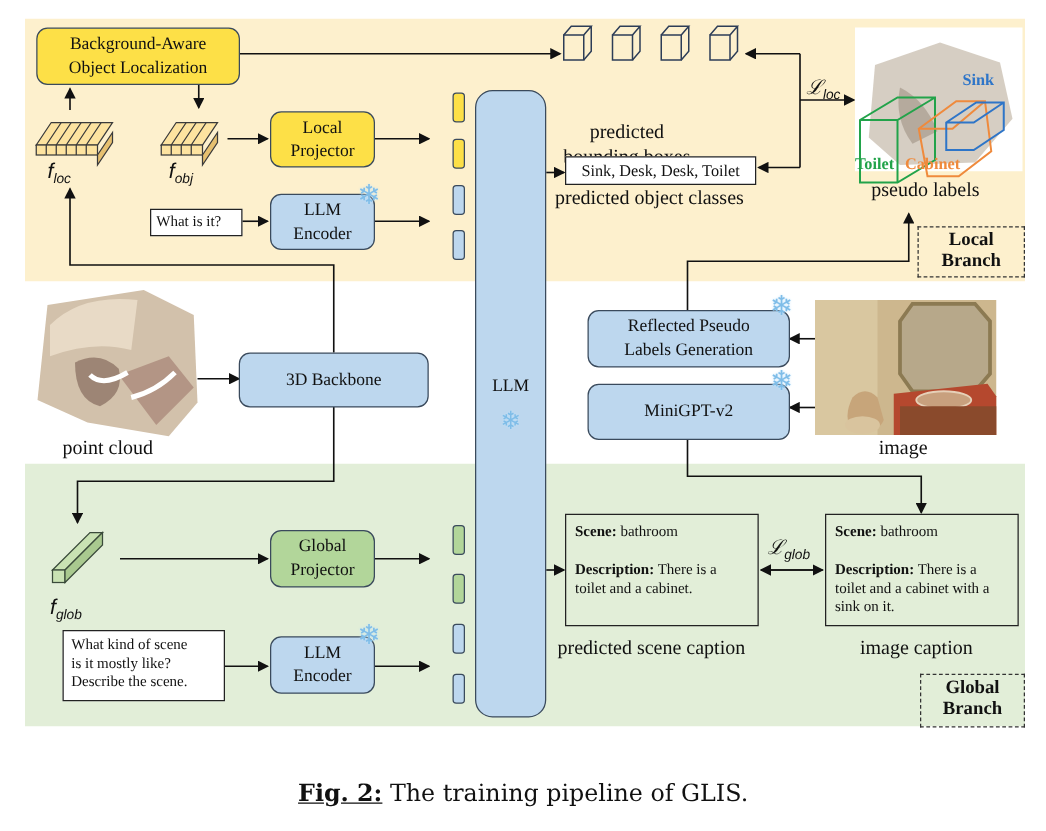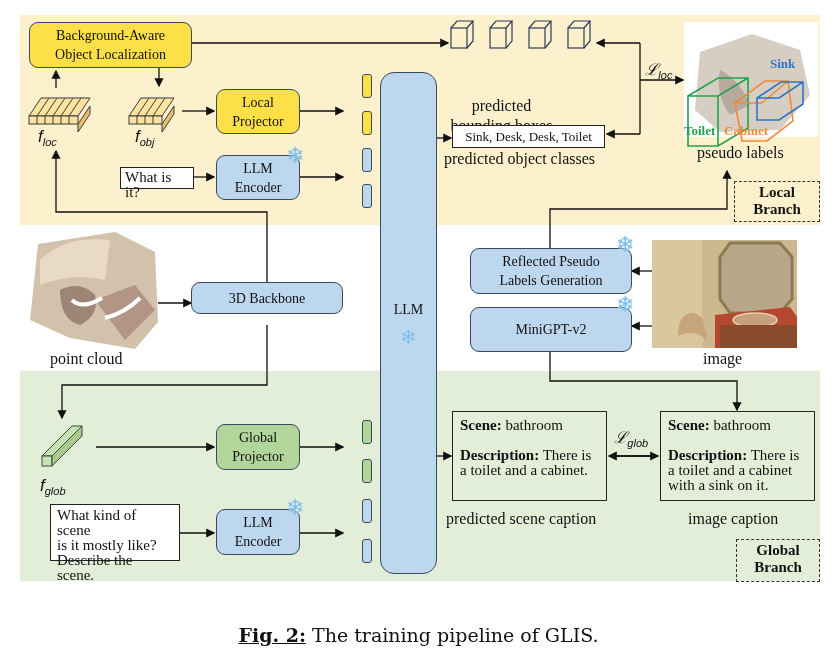--- a/index.html
+++ b/index.html
@@ -8,21 +8,21 @@
   .abs { position: absolute; }
   .region-local { left: 20px; top: 15px; width: 800px; height: 210px; background: #fdf0cd; }
   .region-global { left: 20px; top: 371px; width: 800px; height: 210px; background: #e2eed8; }
   .box { position: absolute; border: 1.3px solid #3a4a5c; border-radius: 9px; box-sizing: border-box;
          display: flex; align-items: center; justify-content: center; text-align: center;
          font-size: 14px; line-height: 19px; }
   .yellow { background: #fde047; }
   .blue { background: #bdd7ee; }
   .green { background: #b2d69a; }
   .plain { position: absolute; border: 1.2px solid #222; background: #fff; box-sizing: border-box;
-           font-size: 15px; line-height: 15px; padding: 3px 6px; }
+           font-size: 12px; line-height: 15px; padding: 3px 6px; }
   .plain-g { background: #e2eed8; }
   .label { position: absolute; font-size: 16px; text-align: center; white-space: nowrap; }
   .math { font-family: Liberation Sans, sans-serif; font-style: italic; }
   .token { position: absolute; width: 10px; height: 24px; border: 1.2px solid #3a4a5c;
            border-radius: 3px; box-sizing: border-box; }
   .branch { position: absolute; border: 1.5px dashed #333; box-sizing: border-box;
             font-weight: bold; font-size: 15px; text-align: center; line-height: 17px; padding-top: 2px; }
   .snow { position: absolute; font-size: 22px; color: #7fbde8; line-height: 1; text-shadow: 0 0 2px #bfe2fa; }
   .caption { position: absolute; left: 0; width: 837px; top: 624px; text-align: center;
              font-size: 19px; font-family: "DejaVu Serif", serif; }
@@ -189,21 +189,21 @@
 
 <div class="label math" style="left:645px;top:58px;font-size:16px;"><span>ℒ</span><sub style="font-size:11px;">loc</sub></div>
 
 <span class="abs" style="left:770px;top:56px;font-weight:bold;font-size:13px;color:#2e75c8;">Sink</span>
 <span class="abs" style="left:684px;top:123px;font-weight:bold;font-size:13px;color:#22a34a;">Toilet</span>
 <span class="abs" style="left:724px;top:123px;font-weight:bold;font-size:13px;color:#ef8a3c;">Cabinet</span>
 <div class="label" style="left:697px;top:144px;">pseudo labels</div>
 
 <div class="branch" style="left:734px;top:181px;width:86px;height:41px;"><span>Local</span><br><span>Branch</span></div>
 
-<div class="box blue" style="left:191px;top:282px;width:152px;height:32px;font-size:14px;">
+<div class="box blue" style="left:191px;top:282px;width:152px;height:44px;font-size:14px;">
     <span>3D Backbone</span>
   </div>
 <div class="label" style="left:50px;top:350px;">point cloud</div>
 
 <div class="box blue" style="left:380px;top:72px;width:57px;height:502px;border-radius:14px;flex-direction:column;">
   <span>LLM</span>
   <span class="snow" style="position:static;font-size:20px;margin-top:8px;">❄</span>
 </div>
 
 <div class="box blue" style="left:470px;top:248px;width:162px;height:46px;">

